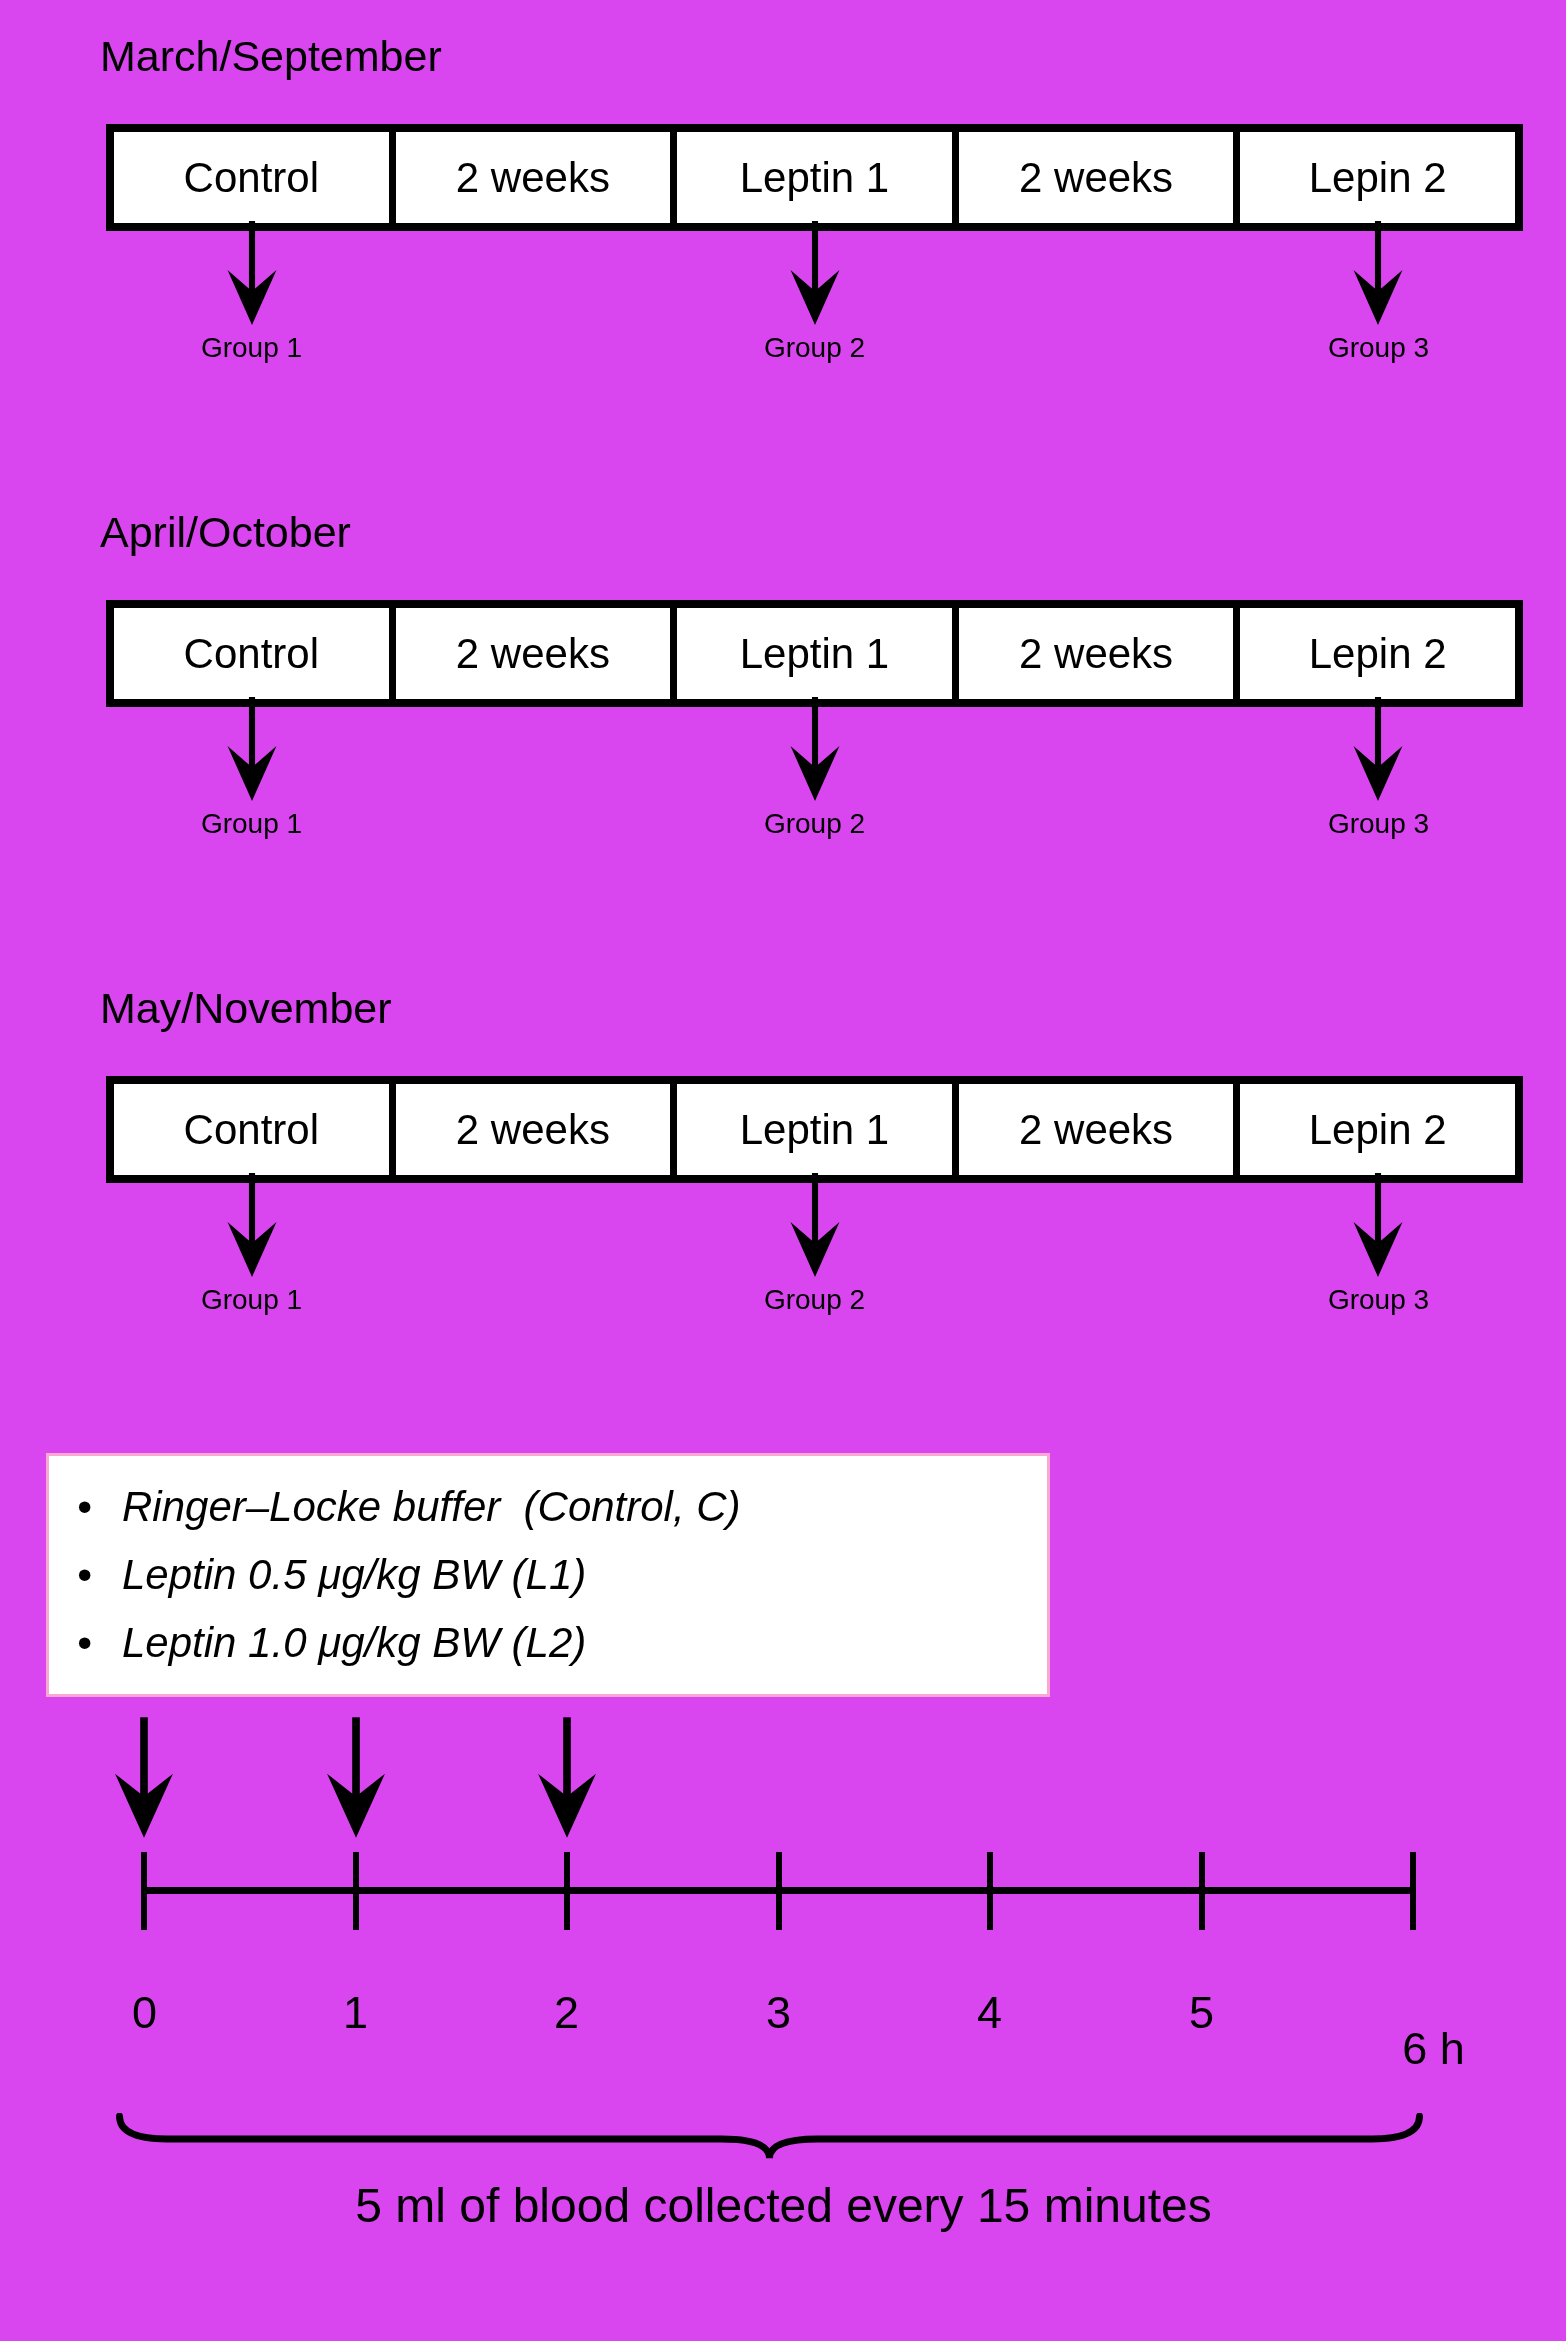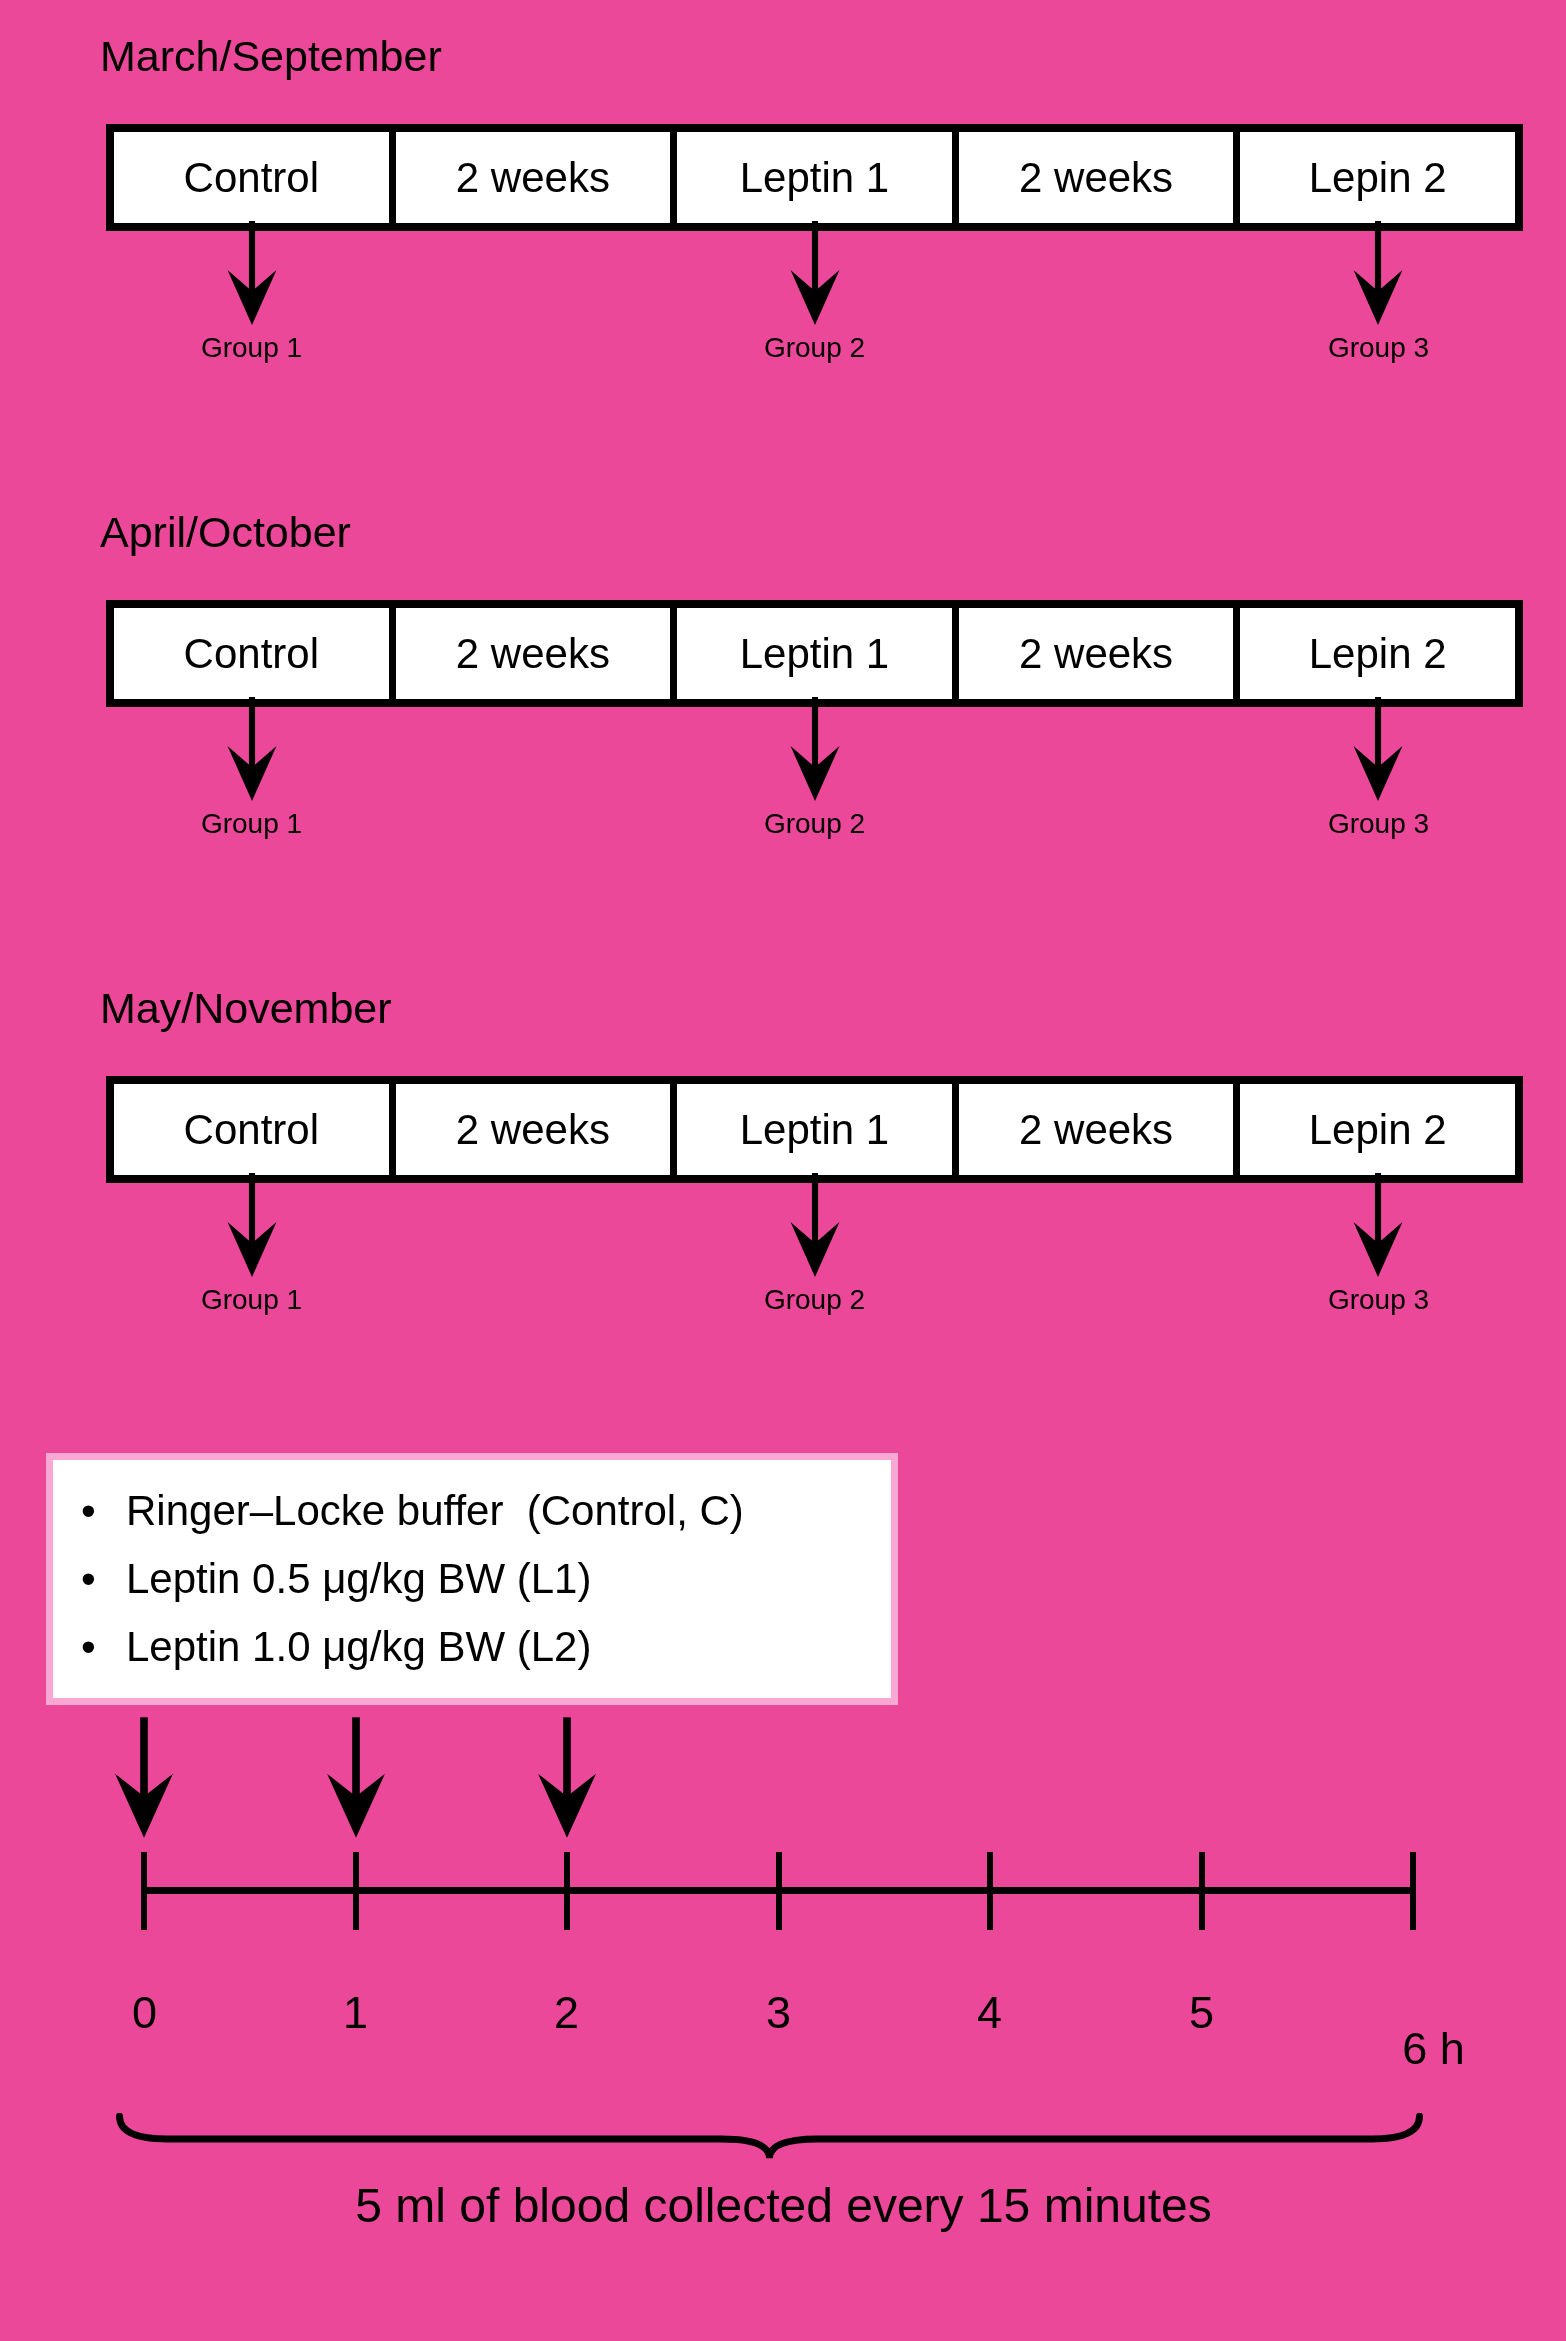--- a/index.html
+++ b/index.html
@@ -1,20 +1,20 @@
 <!DOCTYPE html>
 <html style="font-size:12.3px"><head>
 <meta charset="utf-8">
 <style>
   html, body { margin: 0; padding: 0; background: #ffffff; }
   .figure {
     position: relative;
     width: 1567px;
     height: 2342px;
-    background: #ec4899;
+    background: #d946ef;
     color: #000000;
     font-family: "Liberation Sans", sans-serif;
     overflow: hidden;
   }
 
   
   .phase { position: absolute; left: 0; width: 1567px; height: 476px; }
   .s1 { top: 0; }
   .s2 { top: 476px; }
   .s3 { top: 952px; }
@@ -44,23 +44,23 @@
   .group {
     position: absolute; top: 332px; width: 307px;
     text-align: center; font-size: 28px; white-space: nowrap;
   }
   .g1 { left: 98px; }
   .g2 { left: 661px; text-align: center; }
   .g3 { left: 1225px; }
 
   
   .legend {
-    position: absolute; left: 46px; top: 1453px; width: 852px;
-    box-sizing: border-box; border: 7px solid #f9a8d4;
-    padding: 17px 10.7px 17px 28px; background: #fff;
+    position: absolute; left: 46px; top: 1453px; width: 1004px;
+    box-sizing: border-box; border: 3px solid #f9a8d4;
+    padding: 17px 10.7px 17px 28px; background: #fff; font-style: italic;
   }
   .legend-item {
     font-size: 42px; line-height: 68px; white-space: pre-wrap;
   }
   .legend-item .bullet { display: inline-block; width: 45px; }
 
   
   .inj { position: absolute; top: 1717px; }
   .i0 { left: 112px; }
   .i1 { left: 324px; }

